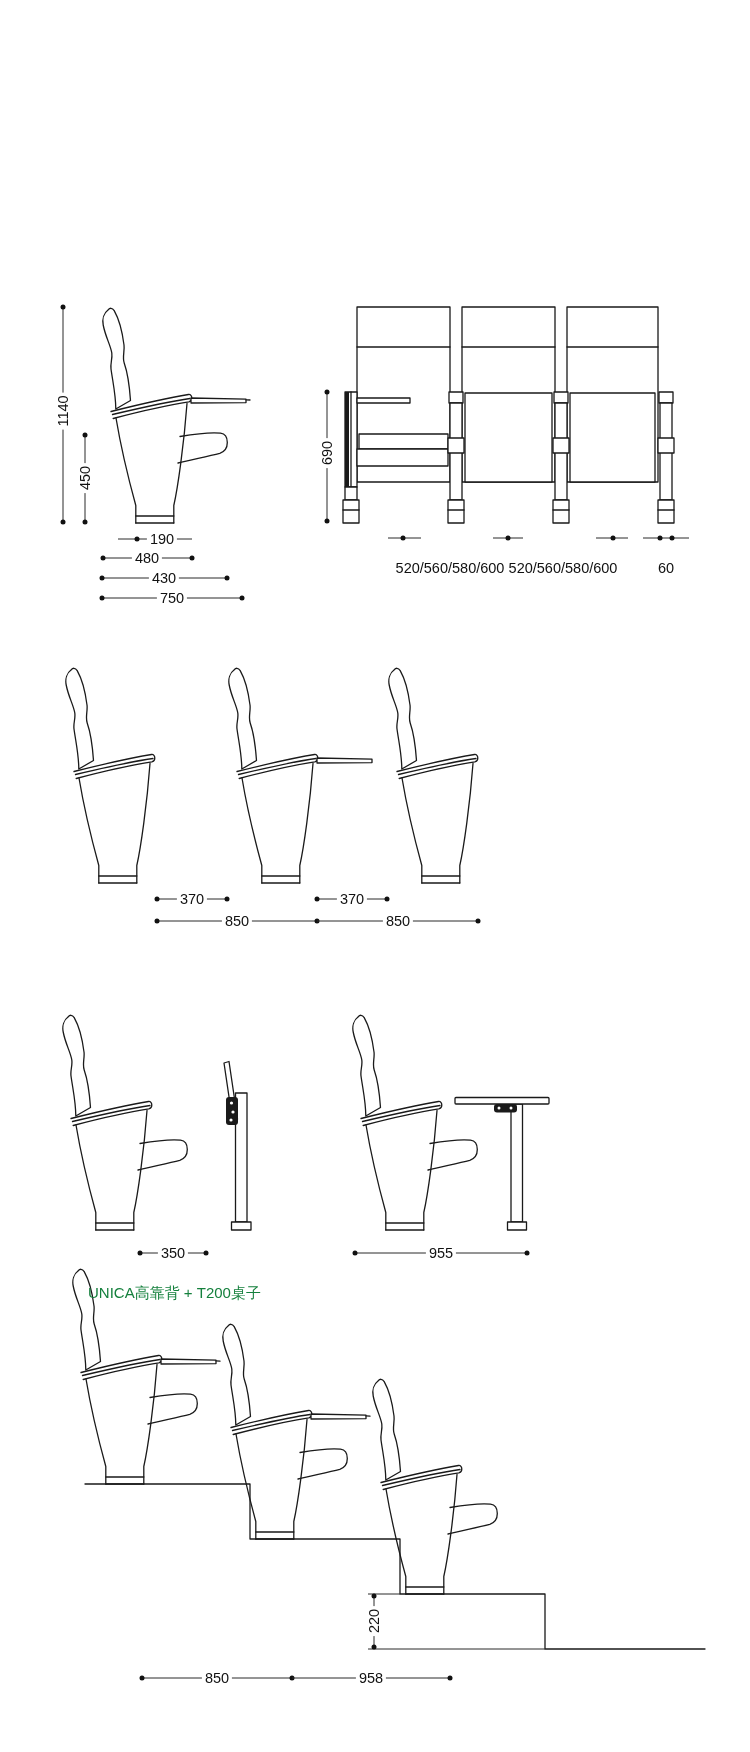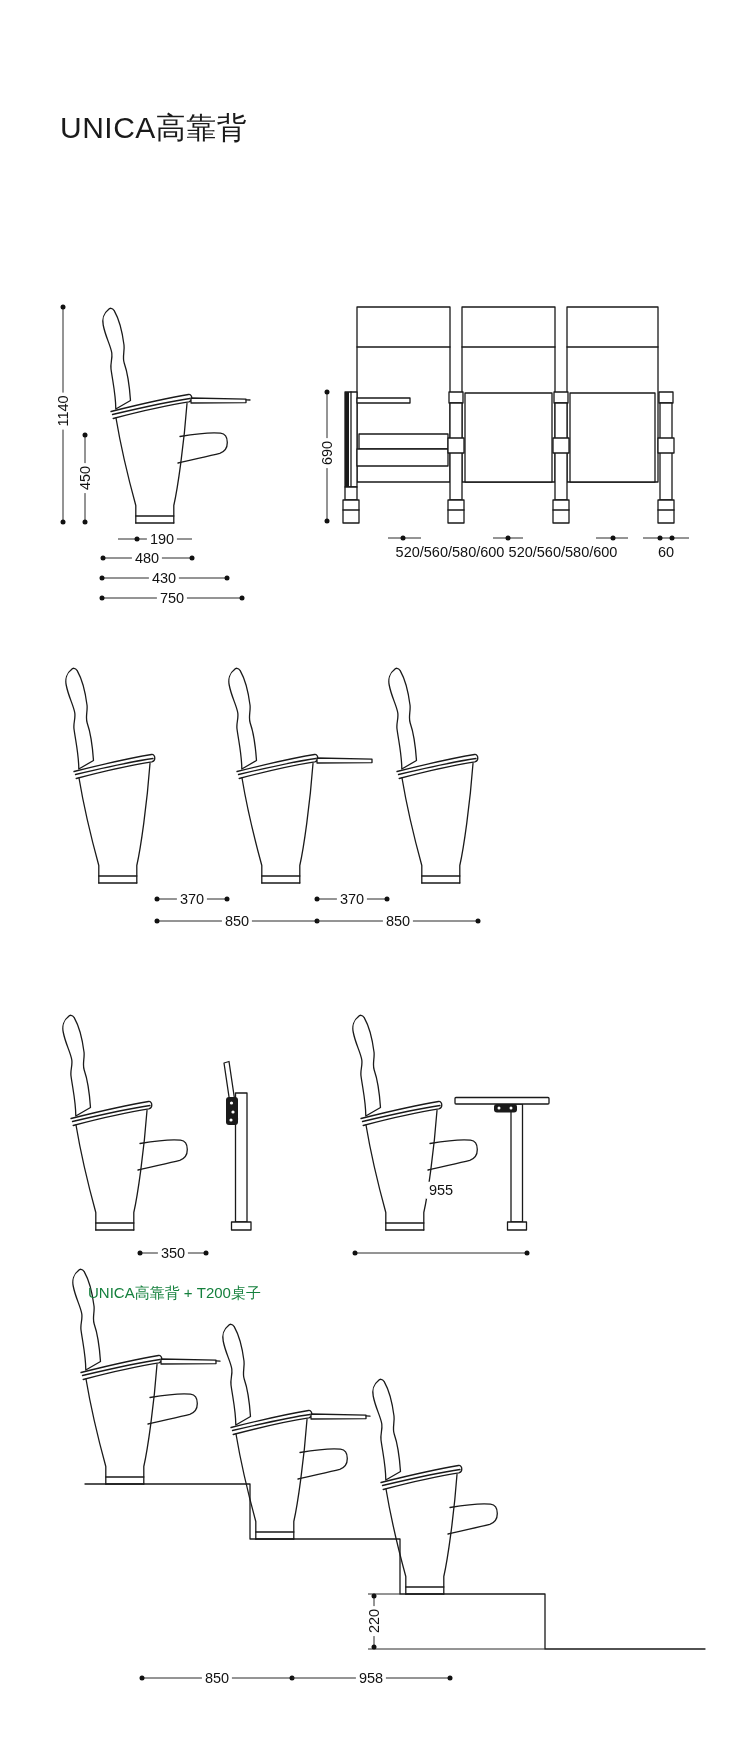--- a/index.html
+++ b/index.html
@@ -9,29 +9,28 @@
   svg.art{position:absolute;left:0;top:0;}
   .s{stroke:#1a1a1a;stroke-width:1.3;fill:none;stroke-linecap:round;stroke-linejoin:round;}
   .f{fill:#ffffff;}
   .d{stroke:#2a2a2a;stroke-width:1;fill:none;}
   .dot{fill:#111;stroke:none;}
   .dark{fill:#1a1a1a;stroke:none;}
   .hole{fill:#fff;stroke:none;}
   .dim{position:absolute;font-size:14.5px;line-height:1;color:#111;background:#fff;padding:1px 3px;
        transform:translate(-50%,-50%);white-space:nowrap;}
   .dim.rot{transform:translate(-50%,-50%) rotate(-90deg);}
-  .dim.nobg{background:transparent;}
+  .dim.nobg{background:transparent;margin-top:16px;}
   .caption{position:absolute;left:88px;top:1284px;font-size:15px;color:#15803d;white-space:nowrap;}
 </style>
 </head>
 <body>
 
 <div class="canvas">
 
-  <div class="title">UNICA高靠背</div>
 
   <svg class="art" width="750" height="1752" viewBox="0 0 750 1752">
     <defs>
       <g id="chairBody">
         <path class="s f" d="M8,3 C4,6 2,12 3.2,18 C5.5,30 10.5,38 11.8,46 C12.6,52 10.2,56 11,62
                  C12.8,75 15.8,88 15.8,102 L30.5,93.5 C29.5,79 27,64 24.2,56 C22.2,50 24.8,44 24,38
                  C22.6,27 19,12 14.2,3.6 C12.2,0.4 9.8,0.8 8,3 Z"></path>
         <path class="s f" d="M11,104.5 C35,98.5 67,91 88.5,87.5 C90.5,87.2 91.8,89 91.8,91
                  C91.8,93 90.5,94.6 88.8,94.9 C67,98.2 36,105.5 13.2,111.5"></path>
         <path class="s" d="M12.5,107.5 C38,101.5 68,94.5 90,91.5"></path>
@@ -233,20 +232,20 @@
   <div class="dim nobg" style="left:450px;top:552px">520/560/580/600</div>
   <div class="dim nobg" style="left:563px;top:552px">520/560/580/600</div>
   <div class="dim nobg" style="left:666px;top:552px">60</div>
 
   <div class="dim" style="left:192px;top:899px">370</div>
   <div class="dim" style="left:352px;top:899px">370</div>
   <div class="dim" style="left:237px;top:921px">850</div>
   <div class="dim" style="left:398px;top:921px">850</div>
 
   <div class="dim" style="left:173px;top:1253px">350</div>
-  <div class="dim" style="left:441px;top:1190px">955</div>
+  <div class="dim" style="left:441px;top:1253px">955</div>
   <div class="caption">UNICA高靠背 + T200桌子</div>
 
   <div class="dim rot" style="left:374px;top:1621px">220</div>
   <div class="dim" style="left:217px;top:1678px">850</div>
   <div class="dim" style="left:371px;top:1678px">958</div>
 
 </div>
 
 </body></html>

